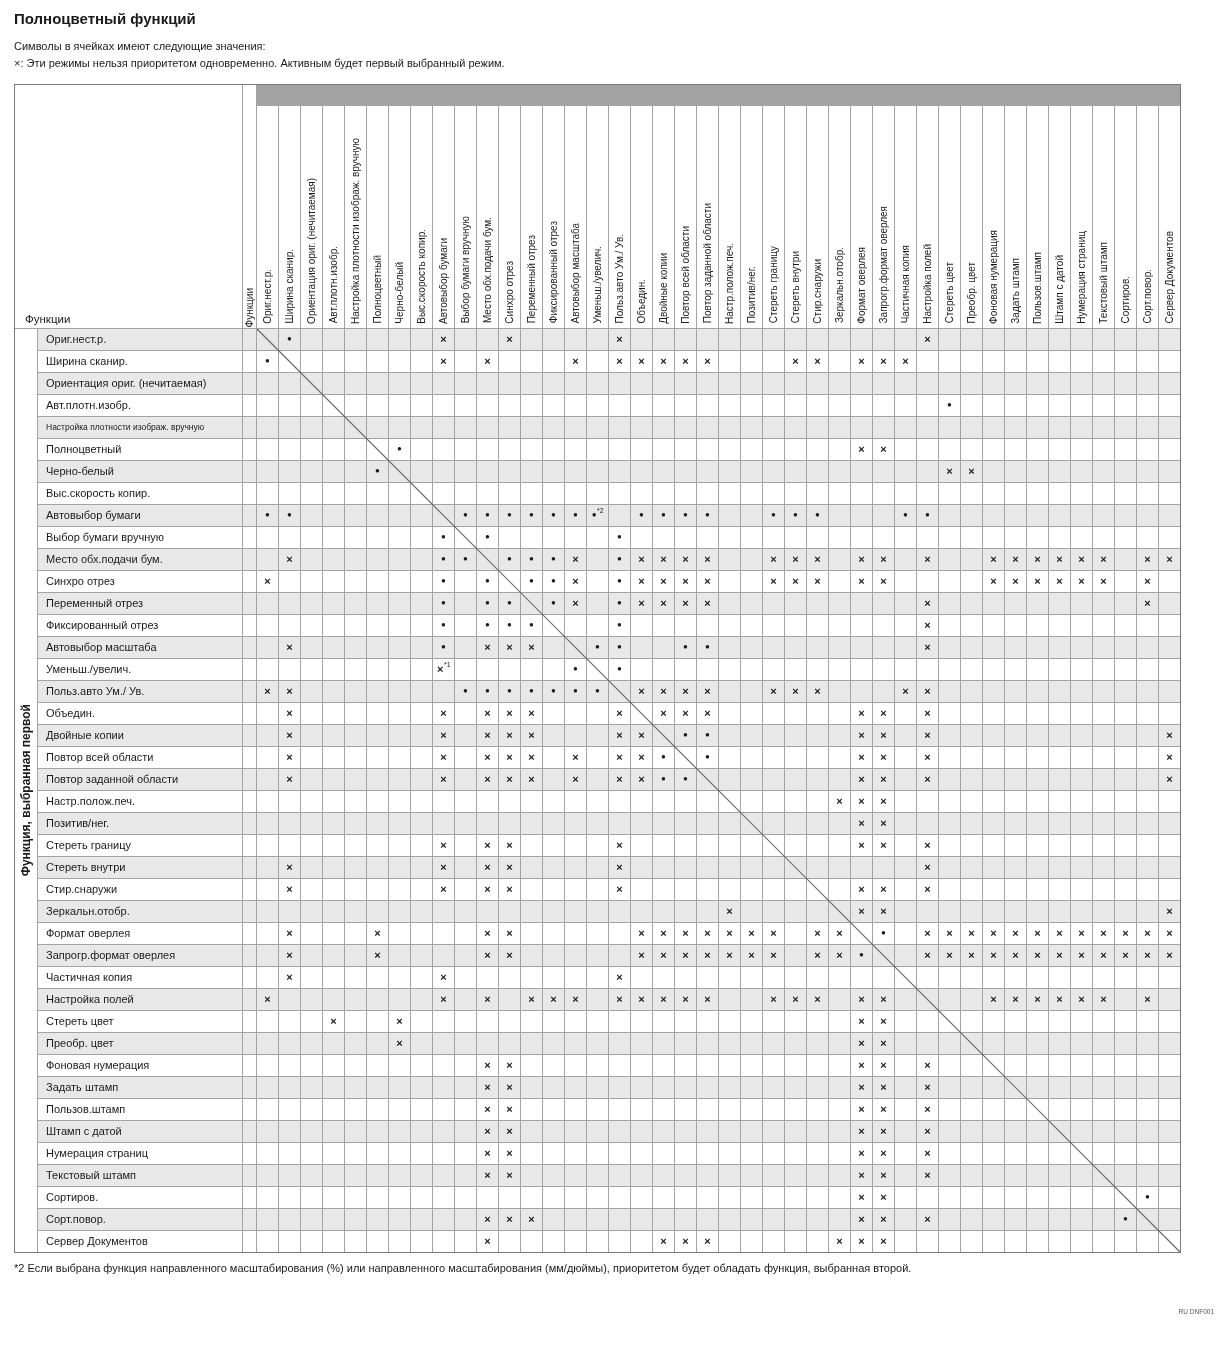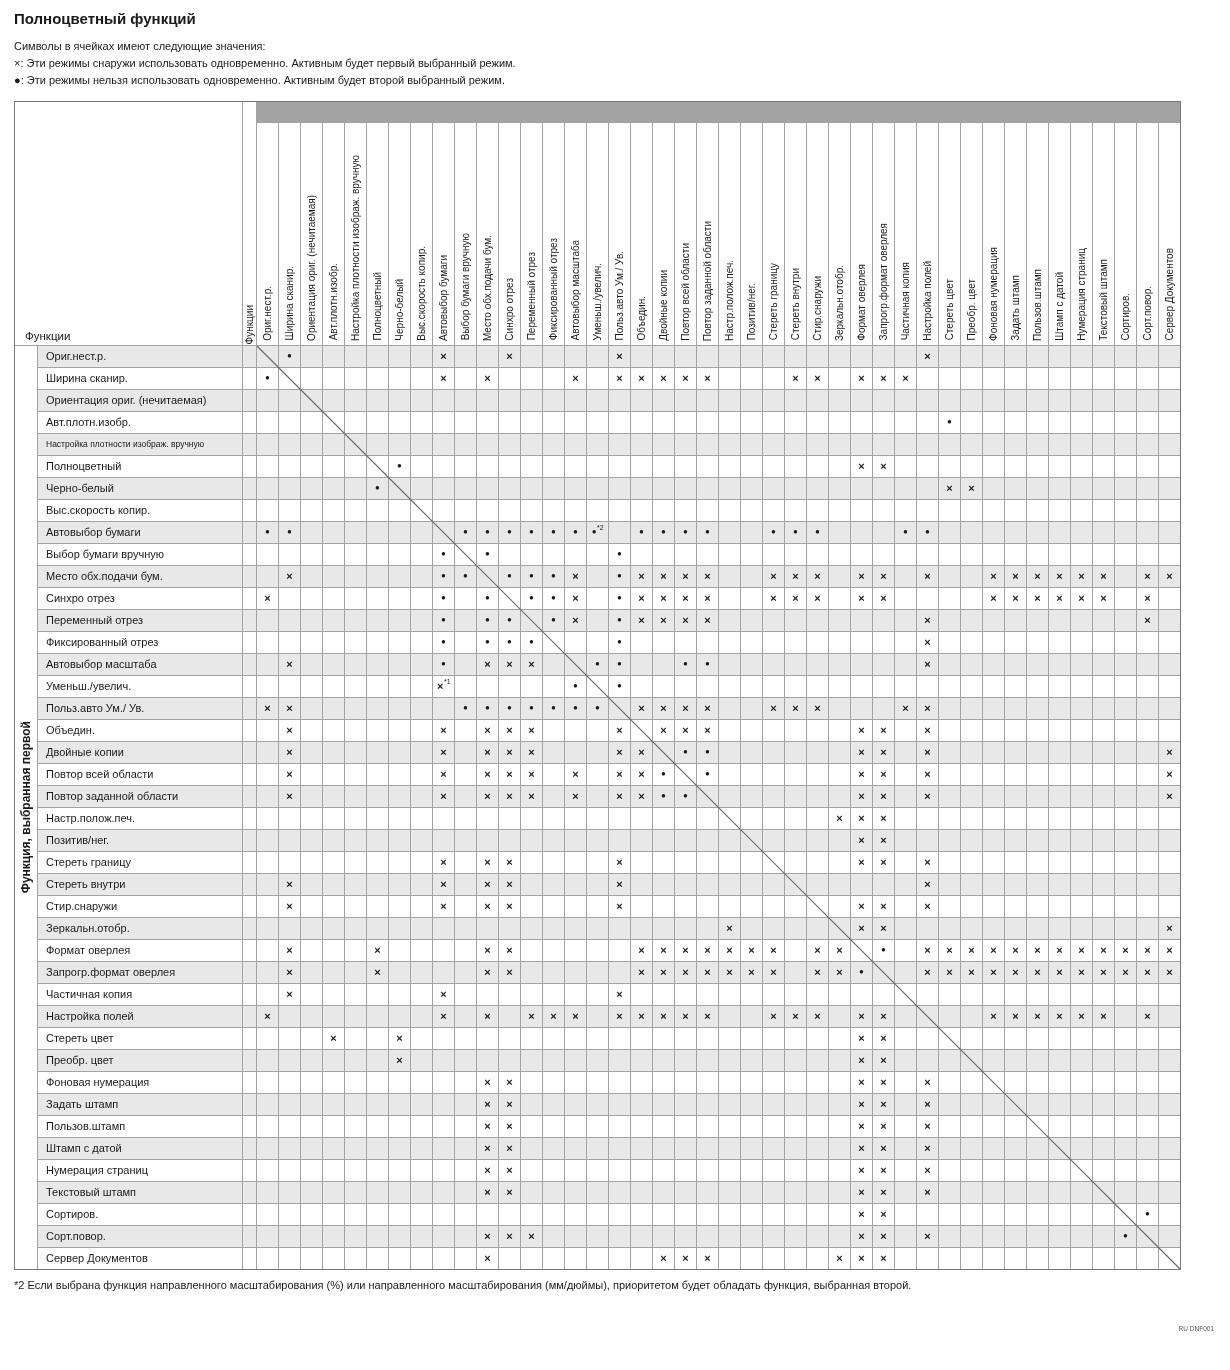--- a/index.html
+++ b/index.html
@@ -37,22 +37,21 @@
   .doccode{text-align:right;font-size:6.5px;color:#555;margin-top:34px;padding-right:2px;}
 </style>
 </head>
 <body>
 
 <div class="page">
   <div class="title">Полноцветный функций</div>
 
   <div class="legend">
     <p>Символы в ячейках имеют следующие значения:</p>
-    <p>×: Эти режимы снаружи использовать одновременно. Активным будет первый выбранный режим.</p>
-    <p>●: Эти режимы нельзя использовать одновременно. Активным будет второй выбранный режим.</p>
+    <p>×: Эти режимы нельзя приоритетом одновременно. Активным будет первый выбранный режим.</p>
   </div>
 
   <div class="tablewrap">
     <div class="grid">
       <div class="corner">Функции</div>
       <div class="narrowhead">
         <div class="vtext">Функции</div>
       </div>
       <div class="leftbar">
         <div class="vtext">Функция, выбранная первой</div>

